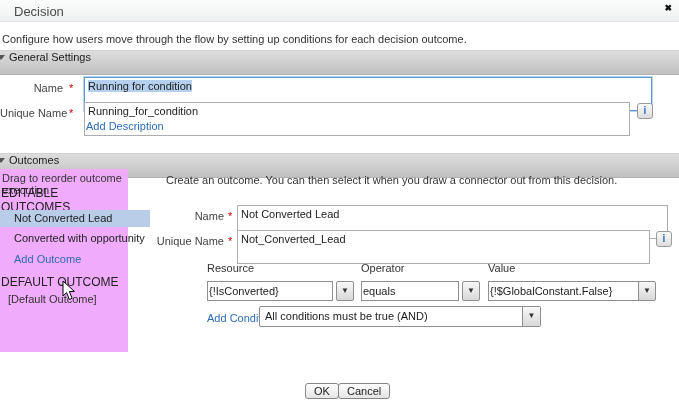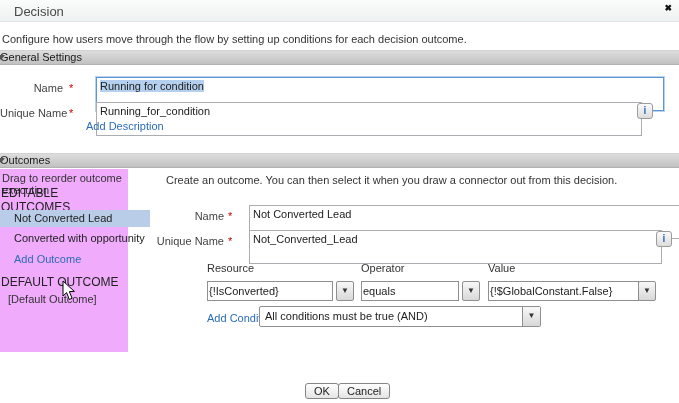--- a/index.html
+++ b/index.html
@@ -11,35 +11,35 @@
   }
   
   .titlebar { position:absolute; left:0; top:0; width:679px; height:22px;
     background:linear-gradient(#fbfcfc,#eef1f1); border-bottom:1px solid #e1e4e4; }
   .title { position:absolute; left:14px; top:4px; font-size:13px; color:#4a4a4a; }
   .close-btn { position:absolute; right:7px; top:3px; font-size:9px; color:#111;
     font-weight:bold; cursor:pointer; line-height:10px; }
   .desc { position:absolute; left:2px; top:33px; color:#333; }
 
   
-  .sec-header { position:absolute; left:0; width:679px; height:15px;
+  .sec-header { position:absolute; left:0; width:679px; height:25px;
     background:linear-gradient(#dddddd,#c1c1c1);
     border-top:1px solid #d2d2d2; border-bottom:1px solid #b2b2b2;
-    line-height:13px; padding-left:0; color:#1a1a1a; }
+    line-height:13px; padding-left:9px; color:#1a1a1a; }
   .sec-header .tri { position:absolute; left:-3px; top:4px; width:0; height:0;
     border-top:5px solid #555; border-left:4px solid transparent; border-right:4px solid transparent; }
   #gs-header { top:50px; }
   #out-header { top:153px; }
 
   
   .lbl { position:absolute; text-align:right; color:#444; white-space:nowrap; }
   .req { color:#cc0000; position:absolute; }
   .link { color:#2b6cb8; cursor:pointer; position:absolute; white-space:nowrap; }
   .tfield { position:absolute; background:#fff; border:1px solid #abadb3;
-    height:34px; line-height:17px; padding:0 3px; color:#222; white-space:nowrap; overflow:hidden;margin-left:12px; }
+    height:34px; line-height:17px; padding:0 3px; color:#222; white-space:nowrap; overflow:hidden; }
   .tfield.focused { border:1px solid #5b97d5; box-shadow:0 0 0 1px #b9d3ee; }
   .sel-text { background:#b4d0ee; }
   .info-btn { position:absolute; width:16px; height:16px; border:1px solid #9b9b9b;
     border-radius:3px; background:linear-gradient(#fbfbfb,#dcdcdc);
     color:#2b6cb8; font-weight:bold; text-align:center; line-height:14px; font-size:10px; cursor:pointer; }
 
   
   .sidebar { position:absolute; left:0; top:169px; width:128px; height:183px; background:#f0abfc; }
   .sidebar .hint { position:absolute; left:2px; top:3px; color:#333; }
   .sidebar .group { position:absolute; left:1px; font-size:12px; color:#222; }

